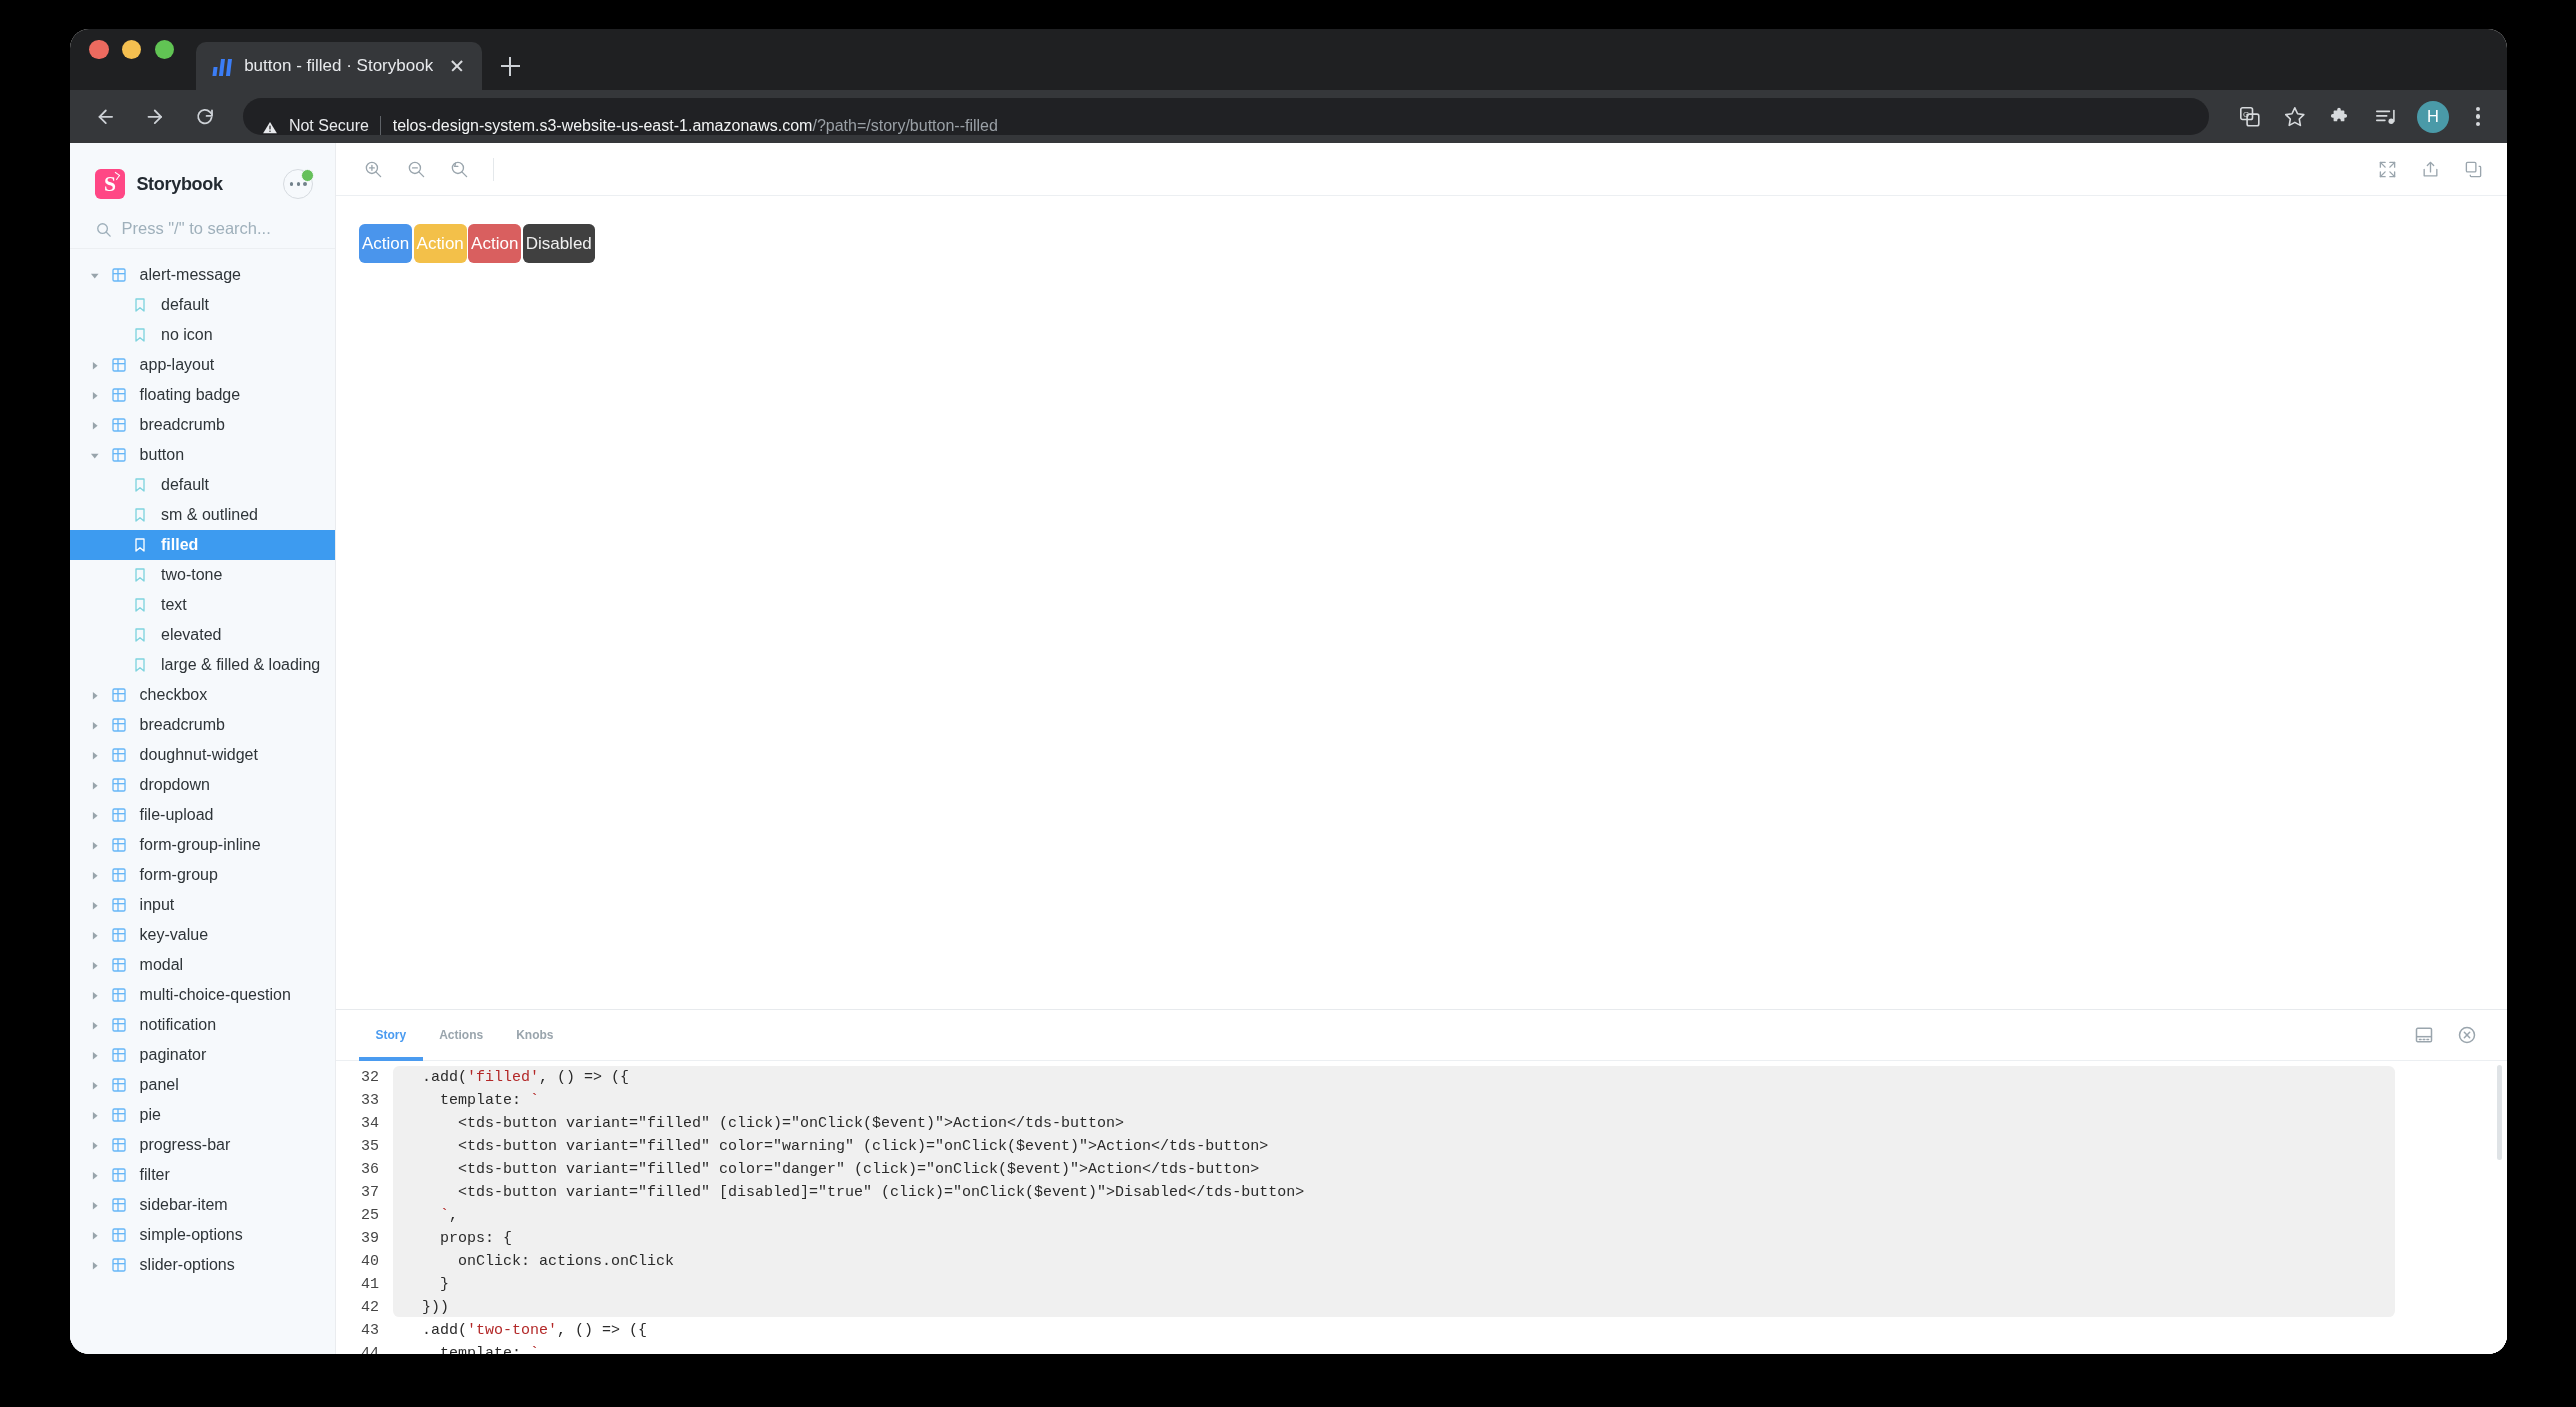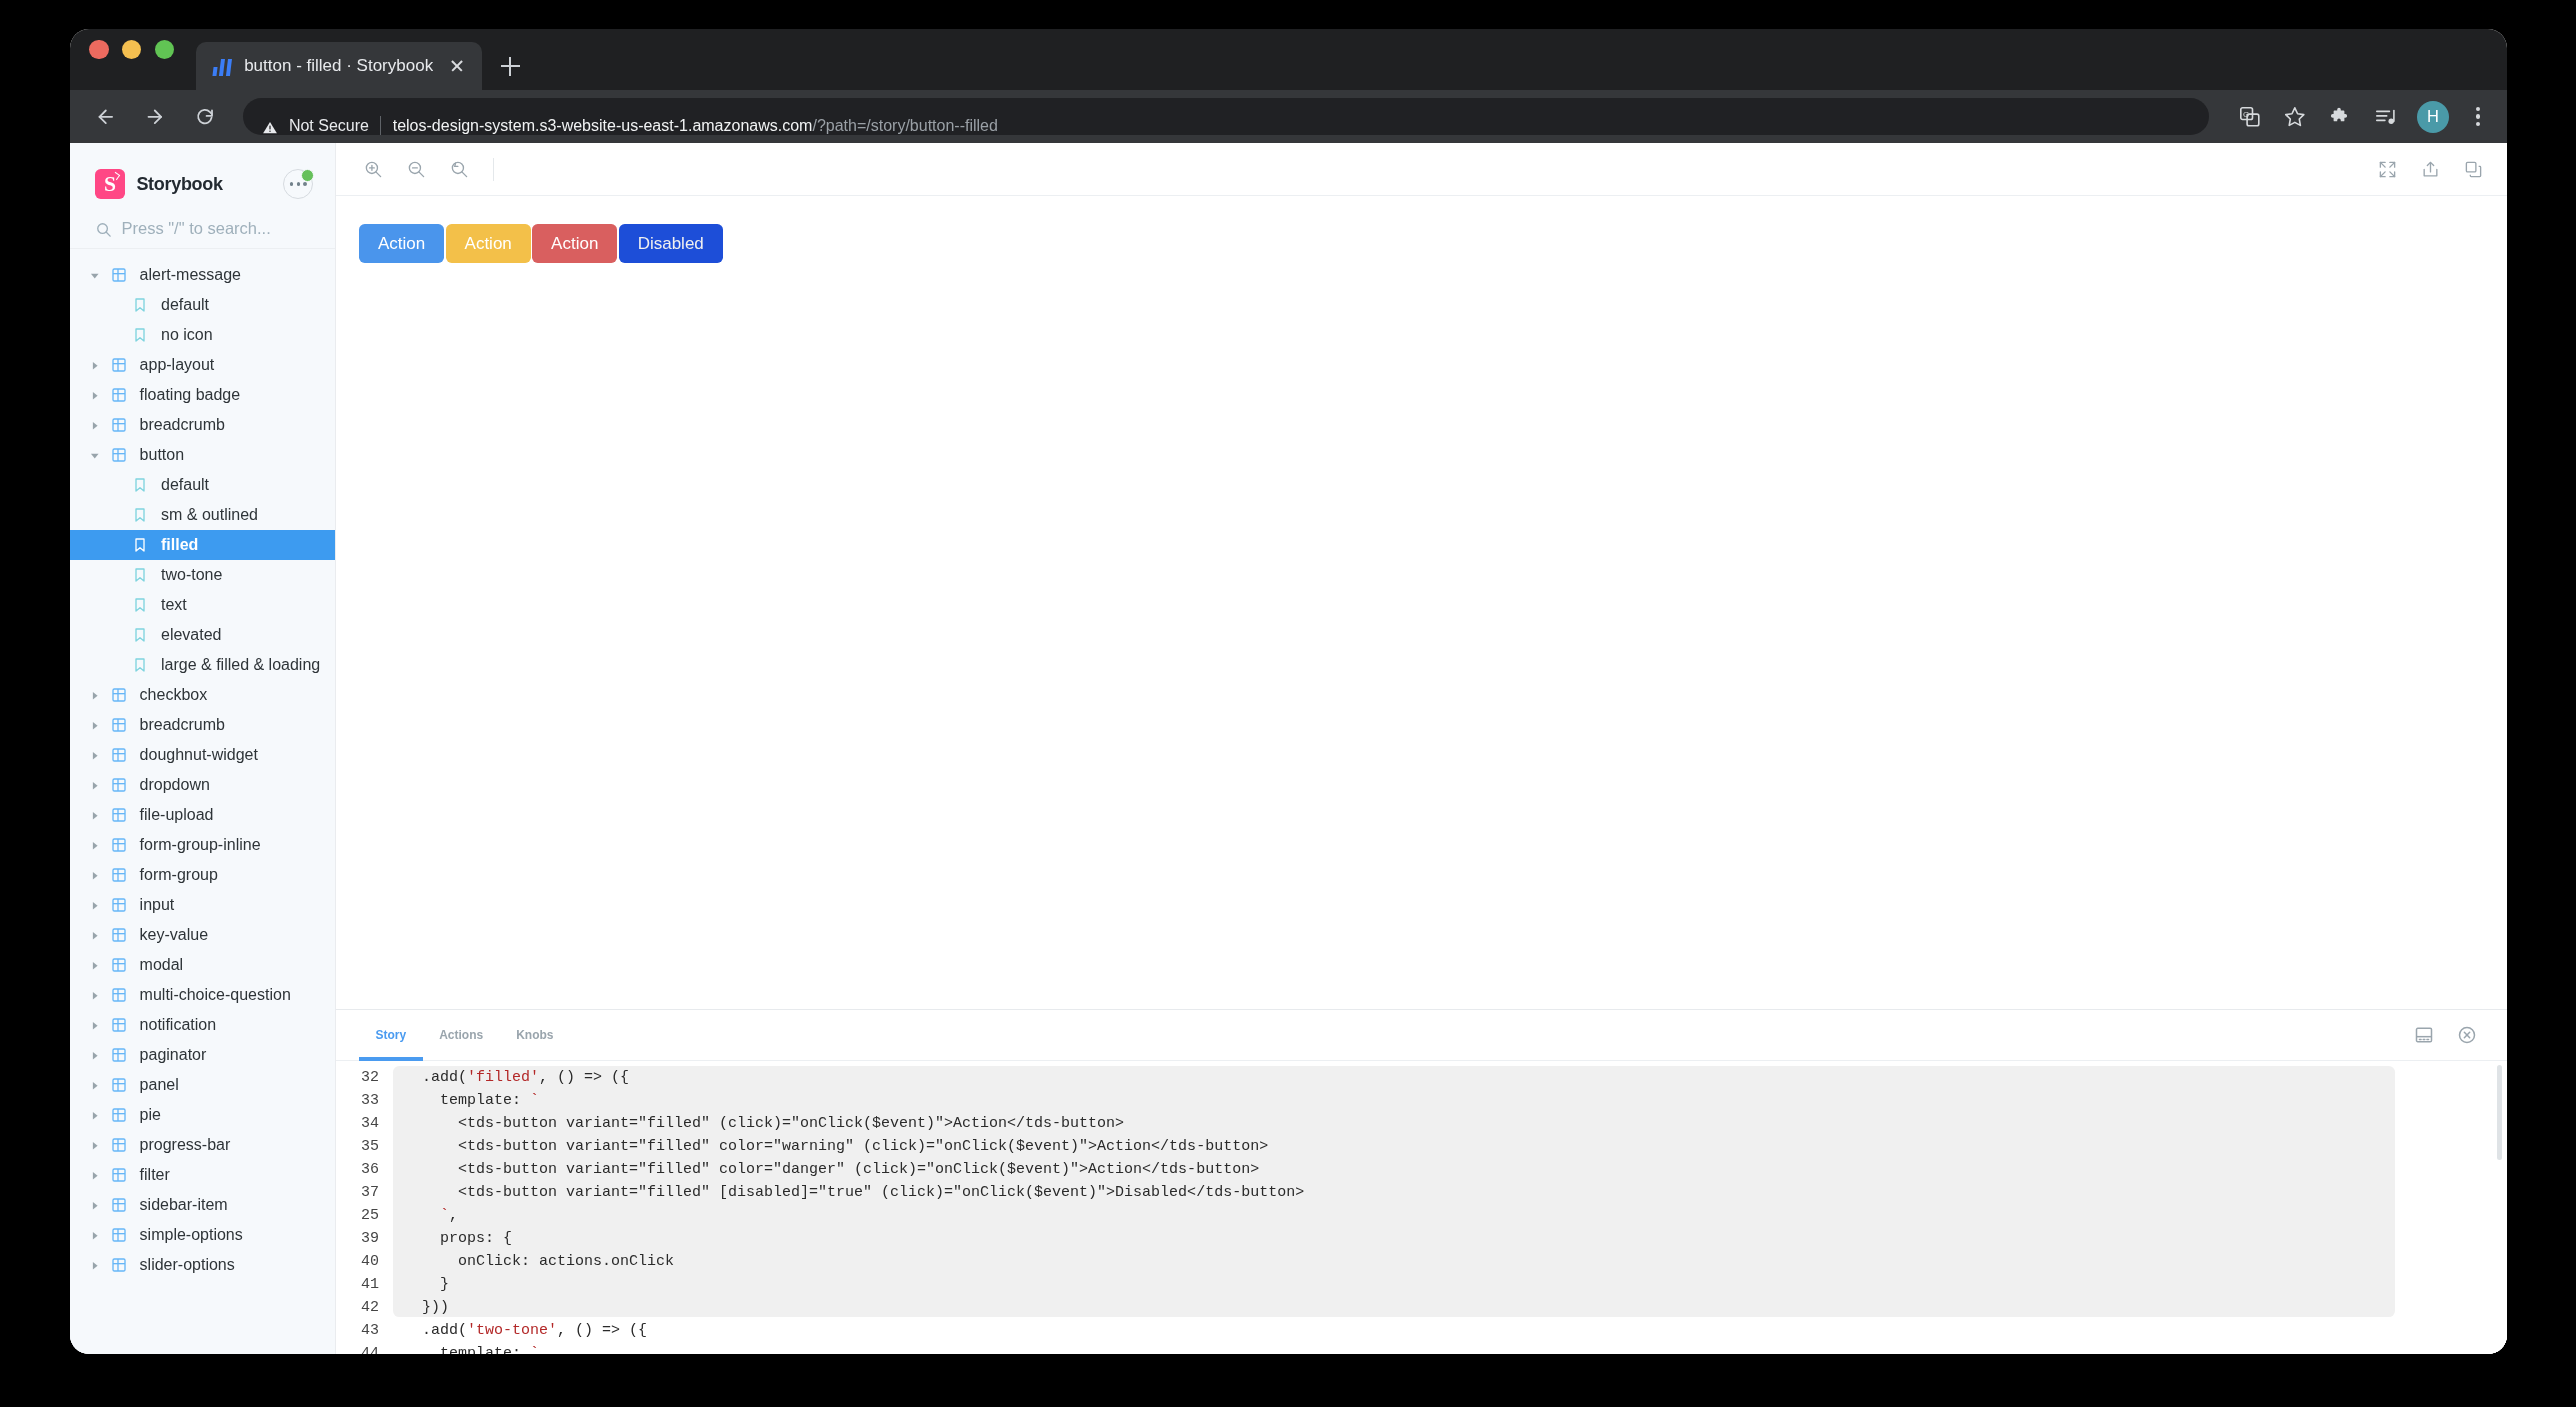--- a/index.html
+++ b/index.html
@@ -157,21 +157,21 @@
   }
   .ct-ico { width: 28px; height: 28px; display: flex; align-items: center; justify-content: center; color: #9aa5ad; }
   .ct-ico svg { width: 19px; height: 19px; }
   .ct-div { width: 1px; height: 23px; background: #e4e8eb; margin-left: 5px; }
   .ct-spacer { flex: 1; }
 
   .canvas { flex: 1; background: #fff; padding: 28px 0 0 23px; min-height: 0; }
   .story-buttons { display: flex; gap: 1.3px; }
   .btn {
     border: none; border-radius: 5.7px; color: #fff; font-size: 17px;
-    padding: 0 19px; height: 39px; display: flex; align-items: center; justify-content: center;
+    padding: 0 3px; height: 39px; display: flex; align-items: center; justify-content: center;
     font-family: "Liberation Sans", sans-serif;
   }
   .btn.primary  { background: #4a95ec; }
   .btn.warning  { background: #f3c049; }
   .btn.danger   { background: #d95f5f; }
   .btn.disabled { background: #c6c6c6; color: #f0f0f0; }
 
   
   .panel {
     flex: 0 0 345px; background: #fff; border-top: 0.6px solid #e7eaed;
@@ -870,21 +870,21 @@
                 <path d="M8 18.5V20a1 1 0 0 0 1 1h11a1 1 0 0 0 1-1V9a1 1 0 0 0-1-1h-1.5"></path>
               </svg>
         </span>
       </div>
 
       <div class="canvas">
         <div class="story-buttons" id="story-buttons">
               <button class="btn primary" style="background: rgb(74, 149, 236);">Action</button>
               <button class="btn warning" style="background: rgb(243, 192, 73);">Action</button>
               <button class="btn danger" style="background: rgb(217, 95, 95);">Action</button>
-              <button class="btn disabled" style="background: #1d4ed8;">Disabled</button>
+              <button class="btn disabled" style="background: #404040;">Disabled</button>
             </div>
       </div>
 
       <div class="panel">
         <div class="panel-tabs" id="panel-tabs">
               <div class="ptab active">Story</div>
               <div class="ptab">Actions</div>
               <div class="ptab">Knobs</div>
               <span class="ptab-spacer"></span>
               <span class="ptab-ico">

